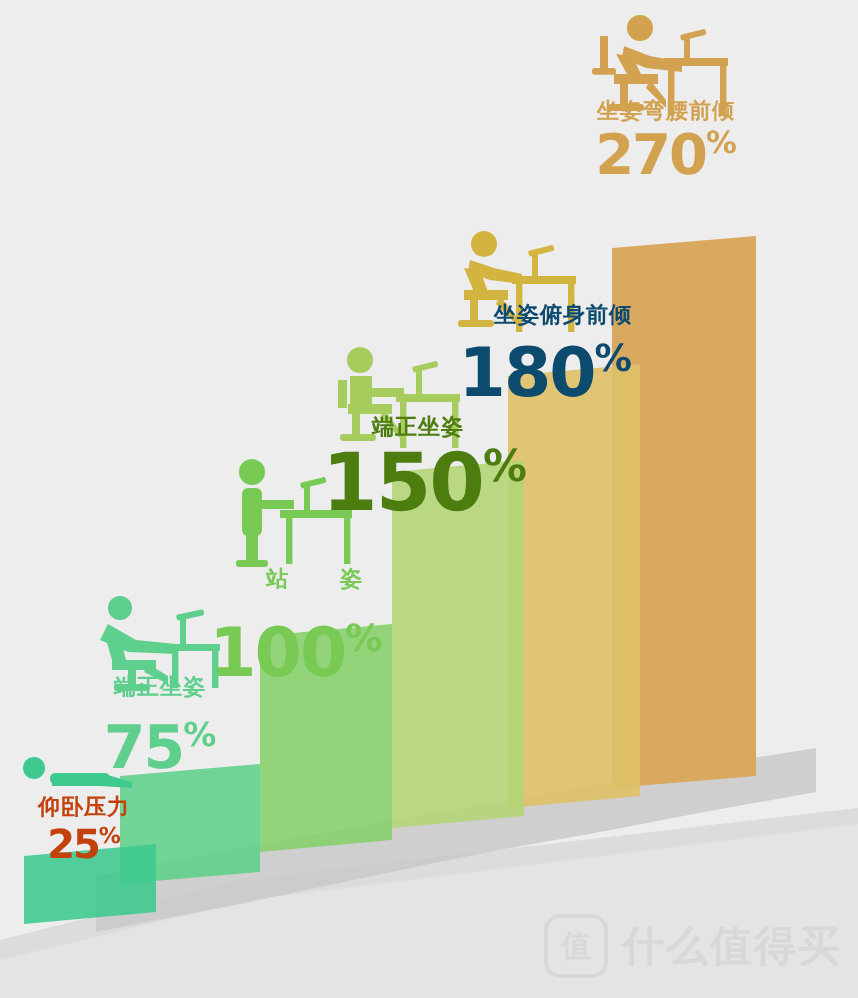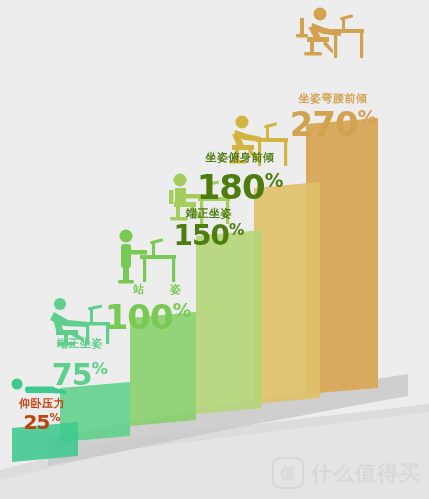--- a/index.html
+++ b/index.html
@@ -148,21 +148,21 @@
     <rect x="13" y="38" width="6" height="17" fill="#79ca55"></rect>
     <rect x="8" y="52" width="16" height="3.5" rx="1.6" fill="#79ca55"></rect>
     <rect x="40" y="12" width="13" height="3" rx="1" fill="#79ca55" transform="rotate(-14 46 13)"></rect>
     <rect x="42" y="14" width="3" height="14" fill="#79ca55"></rect>
     <rect x="30" y="27" width="36" height="4" fill="#79ca55"></rect>
     <rect x="62" y="30" width="3.2" height="24" fill="#79ca55"></rect>
     <rect x="33" y="30" width="3.2" height="24" fill="#79ca55"></rect>
   </svg>
   <div class="lbl" style="left:104px;top:284px;width:88px;color:#79ca55;">
     <div class="cn spaced">站 姿</div>
-    <div class="pct" style="font-size:34px;margin-top:4px;">
+    <div class="pct" style="font-size:34px;margin-top:14px;">
       <span>100</span><span class="sym">%</span>
     </div>
   </div>
 
   <svg class="icon" style="left:162px;top:172px;" width="74" height="54" viewBox="0 0 74 54">
     <circle cx="18" cy="8" r="6.5" fill="#a6cc5e"></circle>
     <path d="M13 16 h11 v16 h-11 z" fill="#a6cc5e"></path>
     <path d="M24 22 h16 v4.5 h-16 z" fill="#a6cc5e"></path>
     <path d="M12 30 h22 v5 h-22 z" fill="#a6cc5e"></path>
     <path d="M30 33 l8 10 v4 l-10 -10 z" fill="#a6cc5e"></path>
@@ -170,40 +170,40 @@
     <rect x="14" y="35" width="4" height="12" fill="#a6cc5e"></rect>
     <rect x="8" y="45" width="18" height="3.5" rx="1.6" fill="#a6cc5e"></rect>
     <rect x="44" y="10" width="13" height="3" rx="1" fill="#a6cc5e" transform="rotate(-14 50 11)"></rect>
     <rect x="46" y="12" width="3" height="14" fill="#a6cc5e"></rect>
     <rect x="36" y="25" width="32" height="4" fill="#a6cc5e"></rect>
     <rect x="64" y="28" width="3.2" height="24" fill="#a6cc5e"></rect>
     <rect x="38" y="28" width="3.2" height="24" fill="#a6cc5e"></rect>
   </svg>
   <div class="lbl" style="left:161px;top:208px;width:96px;color:#4d7c0f;">
     <div class="cn">端正坐姿</div>
-    <div class="pct" style="font-size:28px;margin-top:2px;">
+    <div class="pct" style="font-size:40px;margin-top:2px;">
       <span>150</span><span class="sym">%</span>
     </div>
   </div>
 
   <svg class="icon" style="left:218px;top:114px;" width="76" height="54" viewBox="0 0 76 54">
     <circle cx="24" cy="8" r="6.5" fill="#d4b441"></circle>
     <path d="M17 16 l12 4 l14 3 v5 l-16 -2 l-11 -4 z" fill="#d4b441"></path>
     <path d="M14 20 l5 12 h7 l-4 -11 z" fill="#d4b441"></path>
     <path d="M14 31 h22 v5 h-22 z" fill="#d4b441"></path>
     <path d="M32 34 l8 10 v4 l-10 -10 z" fill="#d4b441"></path>
     <rect x="17" y="36" width="4" height="12" fill="#d4b441"></rect>
     <rect x="11" y="46" width="18" height="3.5" rx="1.6" fill="#d4b441"></rect>
     <rect x="46" y="10" width="13" height="3" rx="1" fill="#d4b441" transform="rotate(-14 52 11)"></rect>
     <rect x="48" y="12" width="3" height="13" fill="#d4b441"></rect>
     <rect x="38" y="24" width="32" height="4" fill="#d4b441"></rect>
     <rect x="66" y="27" width="3.2" height="25" fill="#d4b441"></rect>
     <rect x="40" y="27" width="3.2" height="25" fill="#d4b441"></rect>
   </svg>
-  <div class="lbl" style="left:180px;top:152px;width:120px;color:#4d7c0f;">
+  <div class="lbl" style="left:196px;top:152px;width:120px;color:#0c4a6e;text-align:right;">
     <div class="cn">坐姿俯身前倾</div>
     <div class="pct" style="font-size:34px;margin-top:6px;">
       <span>180</span><span class="sym">%</span>
     </div>
   </div>
 
   <svg class="icon" style="left:290px;top:6px;" width="78" height="54" viewBox="0 0 78 54">
     <circle cx="30" cy="8" r="6.5" fill="#d3a251"></circle>
     <path d="M22 17 l13 5 l16 3 v5 l-18 -2 l-12 -5 z" fill="#d3a251"></path>
     <path d="M18 21 l6 11 h7 l-5 -10 z" fill="#d3a251"></path>
@@ -212,23 +212,23 @@
     <rect x="20" y="36" width="4" height="12" fill="#d3a251"></rect>
     <rect x="14" y="46" width="18" height="3.5" rx="1.6" fill="#d3a251"></rect>
     <rect x="10" y="12" width="4" height="18" fill="#d3a251"></rect>
     <rect x="6" y="28" width="12" height="3.4" rx="1.4" fill="#d3a251"></rect>
     <rect x="50" y="10" width="13" height="3" rx="1" fill="#d3a251" transform="rotate(-14 56 11)"></rect>
     <rect x="52" y="12" width="3" height="12" fill="#d3a251"></rect>
     <rect x="42" y="23" width="32" height="4" fill="#d3a251"></rect>
     <rect x="70" y="26" width="3.2" height="26" fill="#d3a251"></rect>
     <rect x="44" y="26" width="3.2" height="26" fill="#d3a251"></rect>
   </svg>
-  <div class="lbl" style="left:272px;top:50px;width:122px;color:#d3a251;margin-top:43px;">
+  <div class="lbl" style="left:272px;top:50px;width:122px;color:#d3a251;">
     <div class="cn">坐姿弯腰前倾</div>
-    <div class="pct" style="font-size:34px;margin-top:2px;">
+    <div class="pct" style="font-size:28px;margin-top:2px;">
       <span>270</span><span class="sym">%</span>
     </div>
   </div>
 
   <div id="watermark">
     <div id="wm-badge">值</div>
     <div id="wm-text">什么值得买</div>
   </div>
 
 </div>

